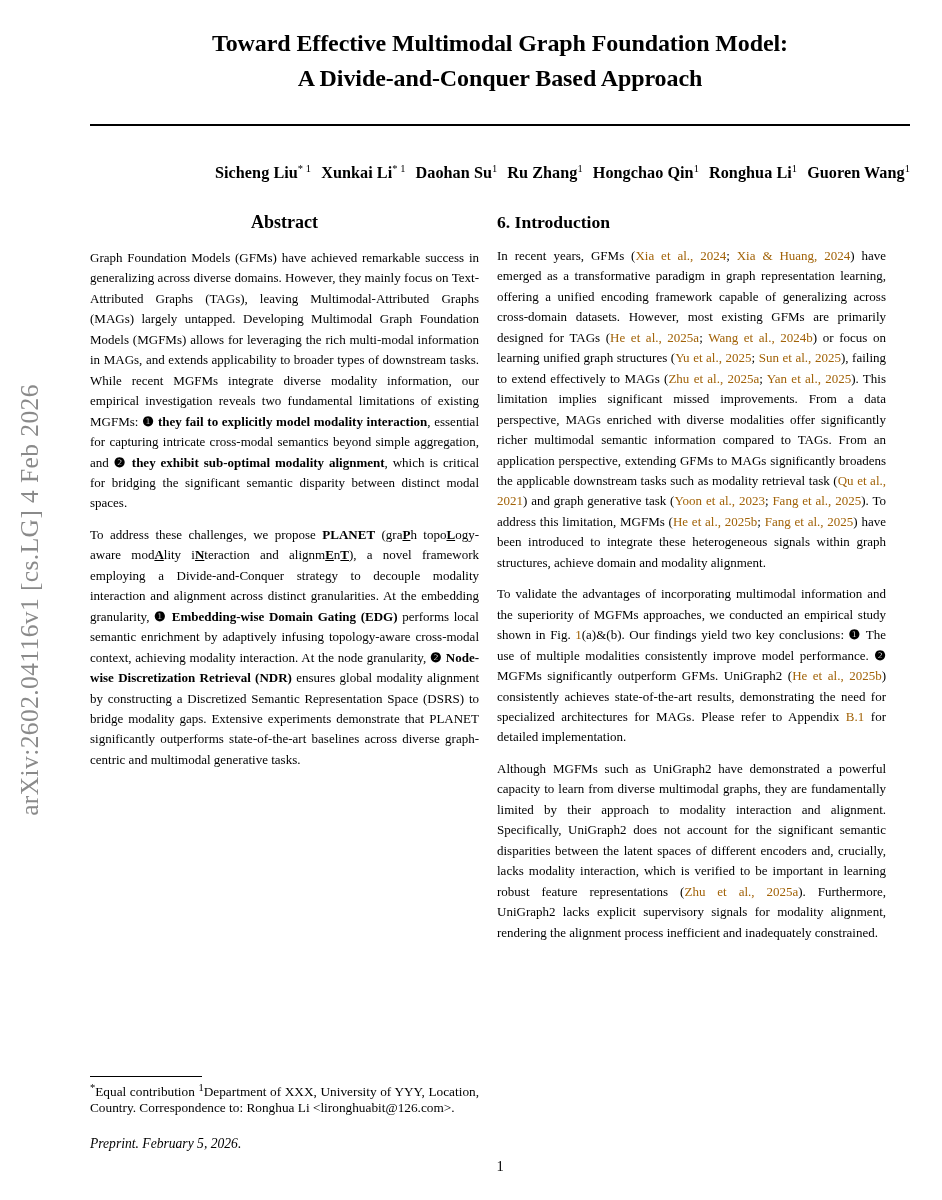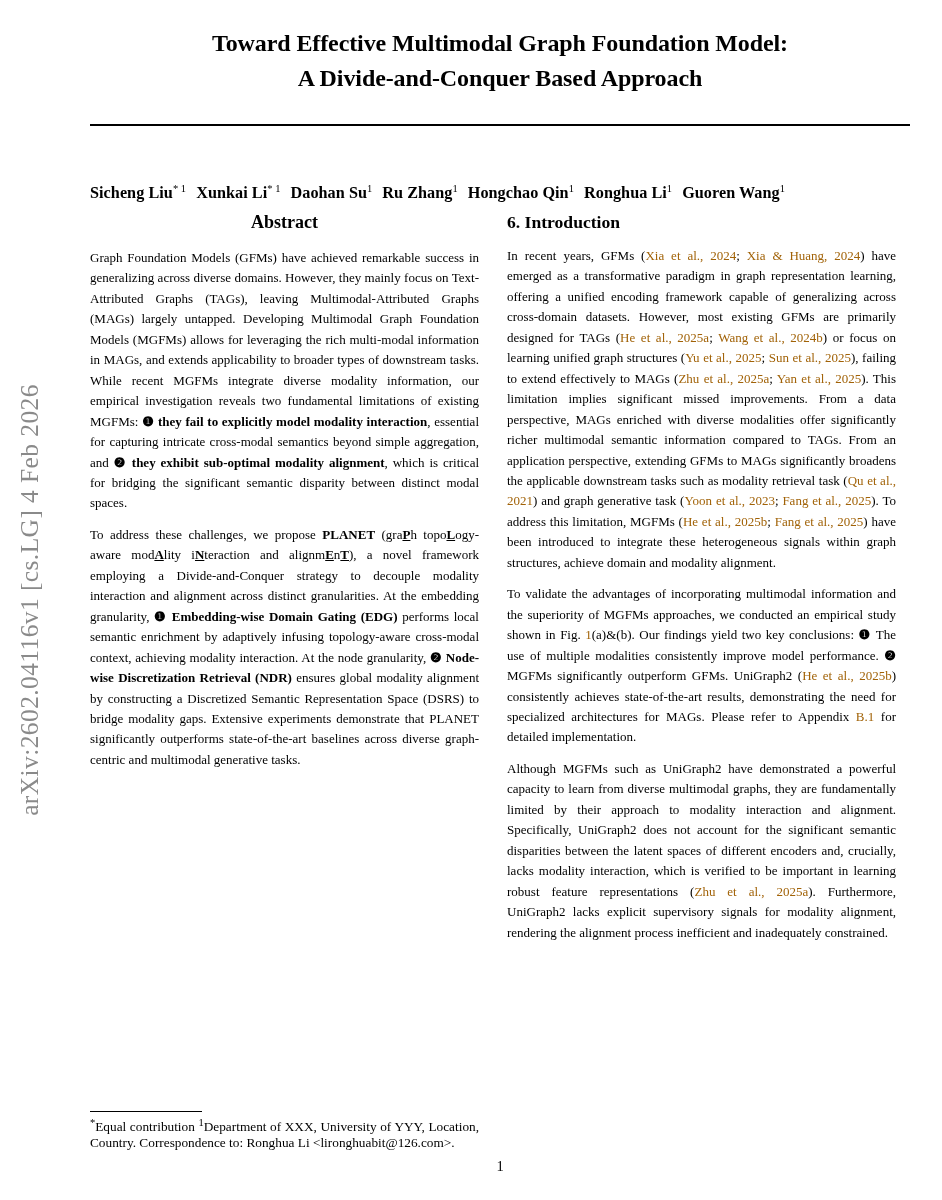--- a/index.html
+++ b/index.html
@@ -59,22 +59,22 @@
   }
 
   .rule-thick {
     margin-top: 28px;
     border-top: 2.6px solid #000;
     width: 100%;
   }
 
   
   #authors {
-    margin-top: 58px;
-    text-align: left;
+    margin-top: 38px;
+    text-align: right;
     font-size: 16.2px;
     font-weight: bold;
     letter-spacing: 0.05px;
   }
   #authors .author { white-space: nowrap; }
   #authors .sep { display: inline-block; width: 10px; }
   sup.mark {
     font-size: 10.5px;
     font-weight: normal;
     vertical-align: super;
@@ -82,21 +82,21 @@
   }
 
   
   #columns {
     position: absolute;
     top: 212px;
     left: 0;
     width: 820px;
     height: 940px;
     display: flex;
-    gap: 28px;
+    gap: 18px;
   }
   .col {
     width: 389px;
     position: relative;
   }
 
   h2.section-head {
     font-size: 17.6px;
     font-weight: bold;
     margin: 0 0 14px 0;
@@ -183,20 +183,21 @@
     <div class="col">
       <h2 class="section-head abstract-head">Abstract</h2>
 
       <p class="para"><span>Graph Foundation Models (GFMs) have achieved remarkable success in generalizing across diverse domains. However, they mainly focus on Text-Attributed Graphs (TAGs), leaving Multimodal-Attributed Graphs (MAGs) largely untapped. Developing Multimodal Graph Foundation Models (MGFMs) allows for leveraging the rich multi-modal information in MAGs, and extends applicability to broader types of downstream tasks. While recent MGFMs integrate diverse modality information, our empirical investigation reveals two fundamental limitations of existing MGFMs: </span><span class="num">❶</span><span class="bold"> they fail to explicitly model modality interaction</span><span>, essential for capturing intricate cross-modal semantics beyond simple aggregation, and </span><span class="num">❷</span><span class="bold"> they exhibit sub-optimal modality alignment</span><span>, which is critical for bridging the significant semantic disparity between distinct modal spaces.</span></p>
 
       <p class="para"><span>To address these challenges, we propose </span><span class="bold">PLANET</span><span> (gra</span><span class="bu">P</span><span>h topo</span><span class="bu">L</span><span>ogy-aware mod</span><span class="bu">A</span><span>lity i</span><span class="bu">N</span><span>teraction and alignm</span><span class="bu">E</span><span>n</span><span class="bu">T</span><span>), a novel framework employing a Divide-and-Conquer strategy to decouple modality interaction and alignment across distinct granularities. At the embedding granularity, </span><span class="num">❶</span><span class="bold"> Embedding-wise Domain Gating (EDG)</span><span> performs local semantic enrichment by adaptively infusing topology-aware cross-modal context, achieving modality interaction. At the node granularity, </span><span class="num">❷</span><span class="bold"> Node-wise Discretization Retrieval (NDR)</span><span> ensures global modality alignment by constructing a Discretized Semantic Representation Space (DSRS) to bridge modality gaps. Extensive experiments demonstrate that PLANET significantly outperforms state-of-the-art baselines across diverse graph-centric and multimodal generative tasks.</span></p>
 
       <div id="footnote-area">
         <div class="foot-rule"></div>
         <p class="footnote"><sup class="mark">*</sup><span>Equal contribution </span><sup class="mark">1</sup><span>Department of XXX, University of YYY, Location, Country. Correspondence to: Ronghua Li &lt;lironghuabit@126.com&gt;.</span></p>
+        <p class="preprint">Preprint. February 5, 2026.</p>
       </div>
     </div>
 
     <div class="col">
       <h2 class="section-head">6. Introduction</h2>
 
       <p class="para"><span>In recent years, GFMs (</span><span class="cite">Xia et al., 2024</span><span>; </span><span class="cite">Xia &amp; Huang, 2024</span><span>) have emerged as a transformative paradigm in graph representation learning, offering a unified encoding framework capable of generalizing across cross-domain datasets. However, most existing GFMs are primarily designed for TAGs (</span><span class="cite">He et al., 2025a</span><span>; </span><span class="cite">Wang et al., 2024b</span><span>) or focus on learning unified graph structures (</span><span class="cite">Yu et al., 2025</span><span>; </span><span class="cite">Sun et al., 2025</span><span>), failing to extend effectively to MAGs (</span><span class="cite">Zhu et al., 2025a</span><span>; </span><span class="cite">Yan et al., 2025</span><span>). This limitation implies significant missed improvements. From a data perspective, MAGs enriched with diverse modalities offer significantly richer multimodal semantic information compared to TAGs. From an application perspective, extending GFMs to MAGs significantly broadens the applicable downstream tasks such as modality retrieval task (</span><span class="cite">Qu et al., 2021</span><span>) and graph generative task (</span><span class="cite">Yoon et al., 2023</span><span>; </span><span class="cite">Fang et al., 2025</span><span>). To address this limitation, MGFMs (</span><span class="cite">He et al., 2025b</span><span>; </span><span class="cite">Fang et al., 2025</span><span>) have been introduced to integrate these heterogeneous signals within graph structures, achieve domain and modality alignment.</span></p>
 
       <p class="para"><span>To validate the advantages of incorporating multimodal information and the superiority of MGFMs approaches, we conducted an empirical study shown in Fig. </span><span class="cite">1</span><span>(a)&amp;(b). Our findings yield two key conclusions: </span><span class="num">❶</span><span> The use of multiple modalities consistently improve model performance. </span><span class="num">❷</span><span> MGFMs significantly outperform GFMs. UniGraph2 (</span><span class="cite">He et al., 2025b</span><span>) consistently achieves state-of-the-art results, demonstrating the need for specialized architectures for MAGs. Please refer to Appendix </span><span class="cite">B.1</span><span> for detailed implementation.</span></p>
 

